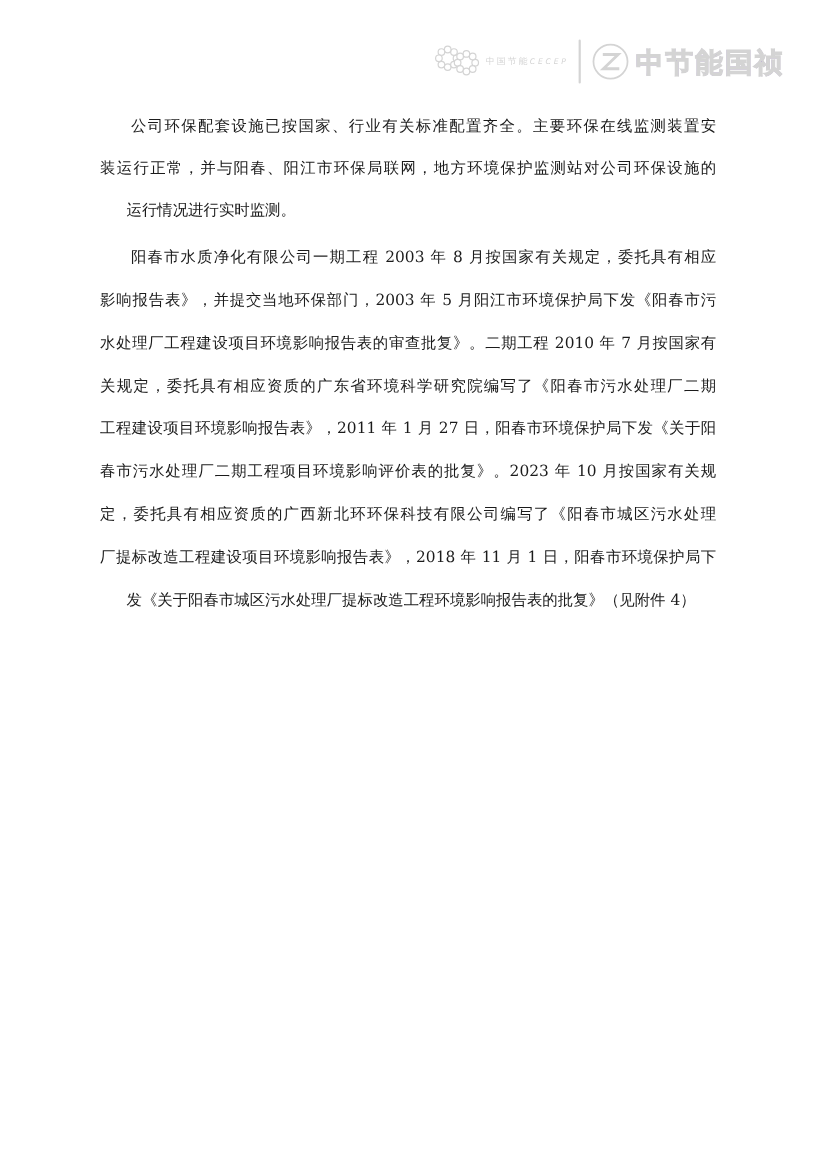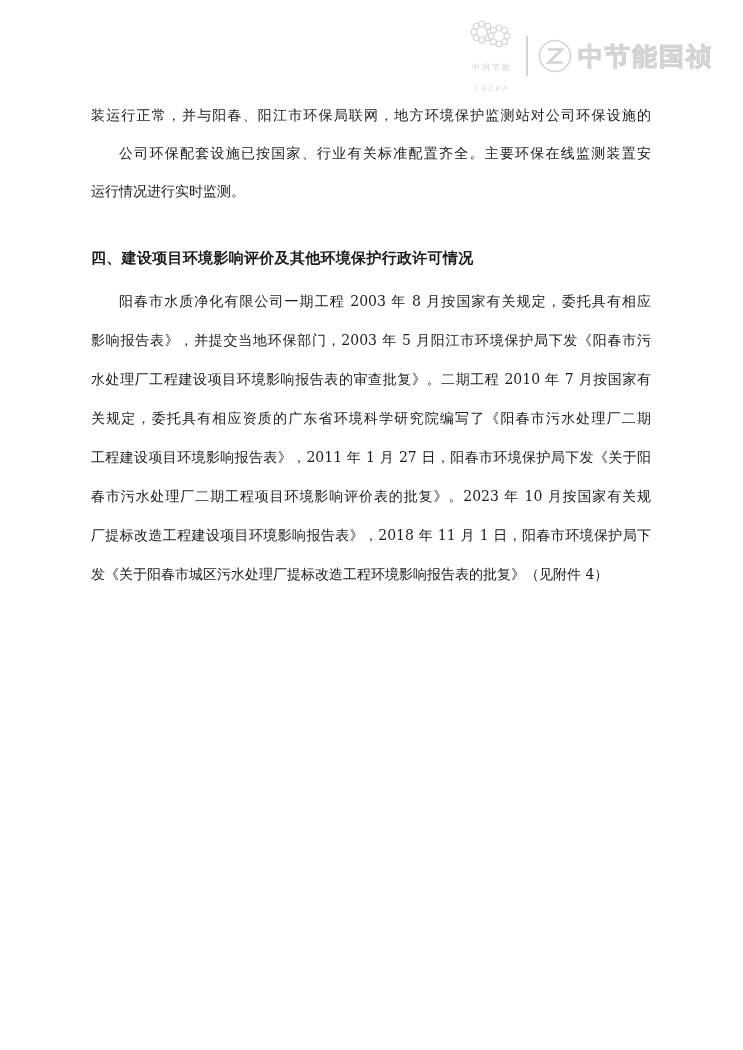--- a/index.html
+++ b/index.html
@@ -15,23 +15,22 @@
     overflow: hidden;
     font-family: "DejaVu Serif", "Liberation Serif", serif;
   }
 
   
   .header-logo {
     position: absolute; top: 31px; right: 30px;
     display: flex; align-items: center; height: 50px;
   }
   .cecep-block {
-    display: flex; flex-direction: column; align-items: center;
+    display: flex; flex-direction: row; align-items: center;
     margin-right: 9px;
-    gap: 12px;
   }
   .cecep-cn {
     font-family: "DejaVu Sans", "Liberation Sans", sans-serif;
     font-size: 8px; line-height: 10px; letter-spacing: 2px;
     color: var(--logo-gray); white-space: nowrap;
   }
   .cecep-en {
     font-family: "DejaVu Sans", "Liberation Sans", sans-serif;
     font-size: 7px; line-height: 9px; letter-spacing: 2.5px;
     color: var(--logo-gray); white-space: nowrap; font-style: italic;
@@ -49,21 +48,21 @@
     white-space: nowrap;
   }
 
   
   .content {
     position: absolute; left: 91px; top: 96px; width: 560px;
     color: var(--ink);
   }
   .para { font-size: 14px; line-height: 38px; }
   .para .doc-line { text-align: justify; text-align-last: justify; }
-  .para .doc-line.last-line { text-align-last: left; }
+  .para .doc-line.last-line { text-align-last: left; margin-left: 24px; }
   .para .doc-line.first-line { text-indent: 2em; }
   .section-heading {
     font-size: 15px; font-weight: bold; line-height: 38px;
     margin-top: 29px; letter-spacing: 0.3px; white-space: nowrap;
   }
   .para-2 { line-height: 39px; margin-top: 5px; }
 </style>
 </head>
 <body>
 
@@ -95,28 +94,28 @@
   <div class="logo-divider"></div>
   <svg class="gz-icon" width="38" height="38" viewBox="0 0 38 38" aria-hidden="true">
     <circle cx="19" cy="19" r="15.5" fill="none" stroke="#d4d4d4" stroke-width="1.6"></circle>
     <path d="M12 12.5 H26 L12.5 25.5 H27" fill="none" stroke="#d4d4d4" stroke-width="2.6"></path>
   </svg>
   <span class="brand-name">中节能国祯</span>
 </div>
 
 <div class="content">
   <div class="para para-1">
+      <div class="doc-line first-line">公司环保配套设施已按国家、行业有关标准配置齐全。主要环保在线监测装置安</div>
       <div class="doc-line">装运行正常，并与阳春、阳江市环保局联网，地方环境保护监测站对公司环保设施的</div>
-      <div class="doc-line first-line">公司环保配套设施已按国家、行业有关标准配置齐全。主要环保在线监测装置安</div>
       <div class="doc-line last-line">运行情况进行实时监测。</div>
     </div>
-  <div class="section-heading">四、建设项目环境影响评价及其他环境保护行政许可情况</div>
   <div class="para para-2">
       <div class="doc-line first-line">阳春市水质净化有限公司一期工程 2003 年 8 月按国家有关规定，委托具有相应</div>
       <div class="doc-line">影响报告表》，并提交当地环保部门，2003 年 5 月阳江市环境保护局下发《阳春市污</div>
       <div class="doc-line">水处理厂工程建设项目环境影响报告表的审查批复》。二期工程 2010 年 7 月按国家有</div>
       <div class="doc-line">关规定，委托具有相应资质的广东省环境科学研究院编写了《阳春市污水处理厂二期</div>
       <div class="doc-line">工程建设项目环境影响报告表》，2011 年 1 月 27 日，阳春市环境保护局下发《关于阳</div>
       <div class="doc-line">春市污水处理厂二期工程项目环境影响评价表的批复》。2023 年 10 月按国家有关规</div>
+      <div class="doc-line">定，委托具有相应资质的广西新北环环保科技有限公司编写了《阳春市城区污水处理</div>
       <div class="doc-line">厂提标改造工程建设项目环境影响报告表》，2018 年 11 月 1 日，阳春市环境保护局下</div>
       <div class="doc-line last-line">发《关于阳春市城区污水处理厂提标改造工程环境影响报告表的批复》（见附件 4）</div>
     </div>
 </div>
 
 </body></html>

